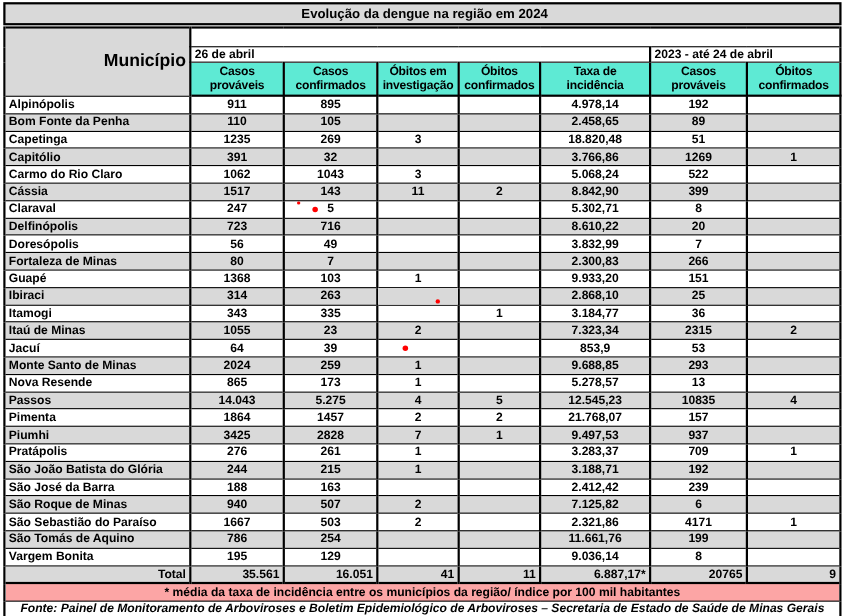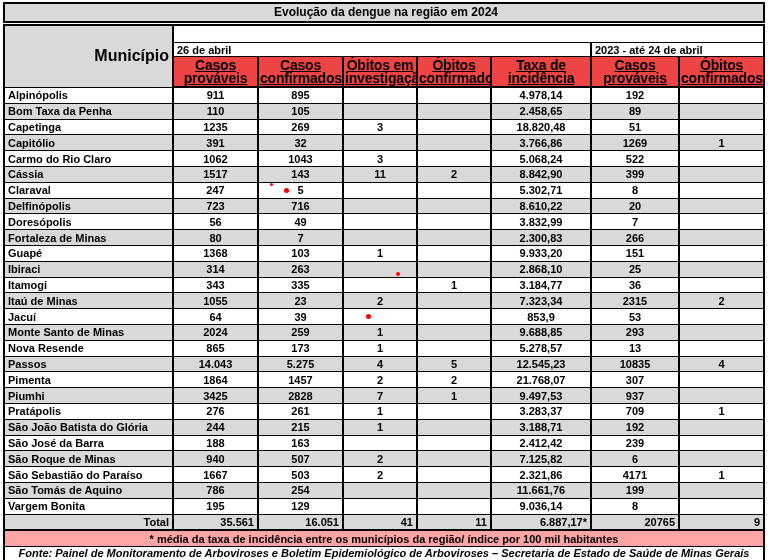--- a/index.html
+++ b/index.html
@@ -49,28 +49,27 @@
     font-weight: bold;
     background: #ffffff;
     font-size: 11px;
     margin-left: 42px;
   }
   th.sub-h {
     height: 27px;
     text-align: center;
     vertical-align: middle;
     font-weight: bold;
-    background: #ef4444;
+    background: #5eead4;
     white-space: pre-line;
     line-height: 12.5px;
-    font-size: 14px;
+    font-size: 11px;
     letter-spacing: -0.2px;
     padding: 1px 1px;
     border-bottom-width: 2px;
-    text-decoration: underline;
   }
   tbody td {
     height: 14.8px;
     line-height: 14px;
     font-weight: bold;
   }
   td.muni { text-align: left; white-space: nowrap; }
   td.num  { text-align: center; }
   tr.stripe td { background: #d9d9d9; }
   tr.total-row td { background: #d9d9d9; border-top-width: 1px; text-align: right; }
@@ -145,21 +144,21 @@
           <td class="muni">Alpinópolis</td>
           <td class="num">911</td>
           <td class="num">895</td>
           <td class="num"></td>
           <td class="num"></td>
           <td class="num">4.978,14</td>
           <td class="num">192</td>
           <td class="num"></td>
         </tr>
         <tr class="stripe">
-          <td class="muni">Bom Taxa da Penha</td>
+          <td class="muni">Bom Fonte da Penha</td>
           <td class="num">110</td>
           <td class="num">105</td>
           <td class="num"></td>
           <td class="num"></td>
           <td class="num">2.458,65</td>
           <td class="num">89</td>
           <td class="num"></td>
         </tr>
         <tr>
           <td class="muni">Capetinga</td>
@@ -325,21 +324,21 @@
           <td class="num">10835</td>
           <td class="num">4</td>
         </tr>
         <tr>
           <td class="muni">Pimenta</td>
           <td class="num">1864</td>
           <td class="num">1457</td>
           <td class="num">2</td>
           <td class="num">2</td>
           <td class="num">21.768,07</td>
-          <td class="num">307</td>
+          <td class="num">157</td>
           <td class="num"></td>
         </tr>
         <tr class="stripe">
           <td class="muni">Piumhi</td>
           <td class="num">3425</td>
           <td class="num">2828</td>
           <td class="num">7</td>
           <td class="num">1</td>
           <td class="num">9.497,53</td>
           <td class="num">937</td>

